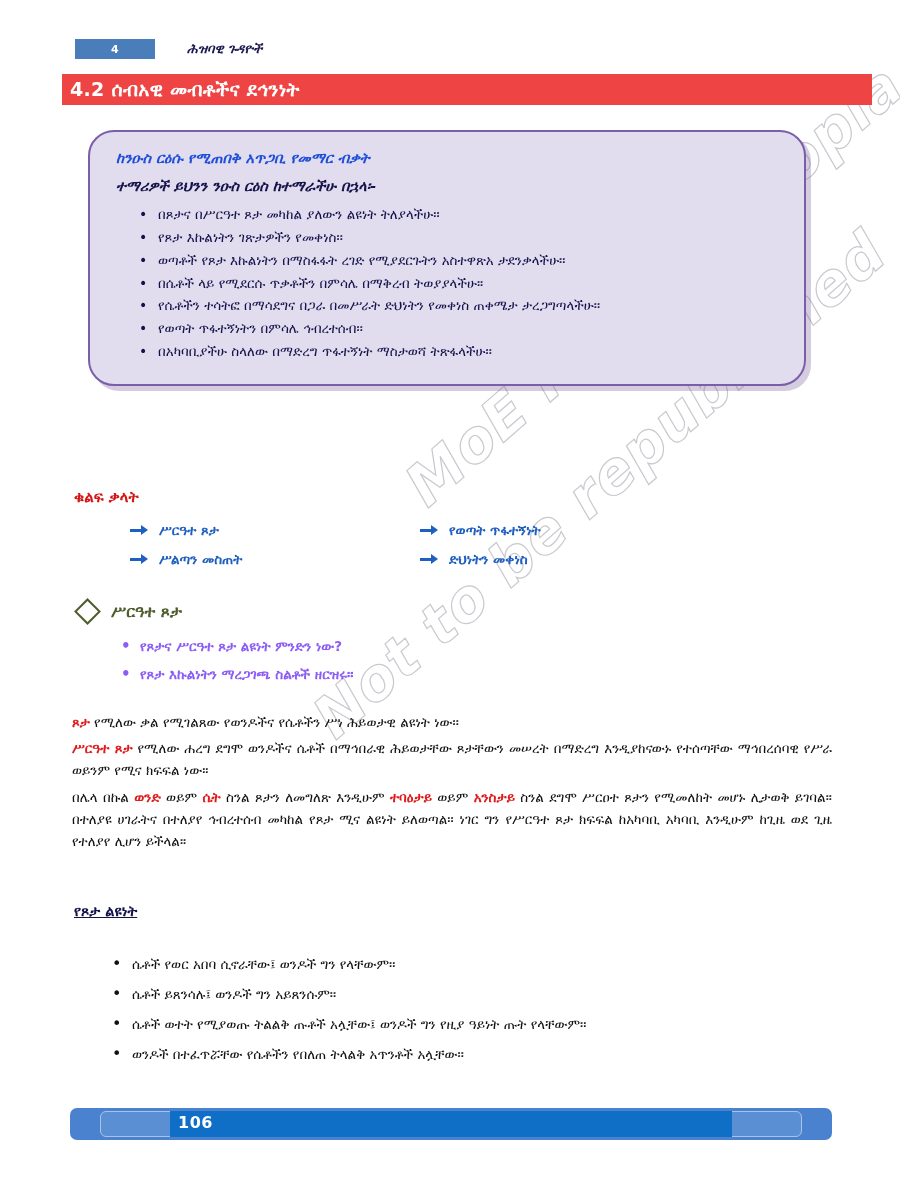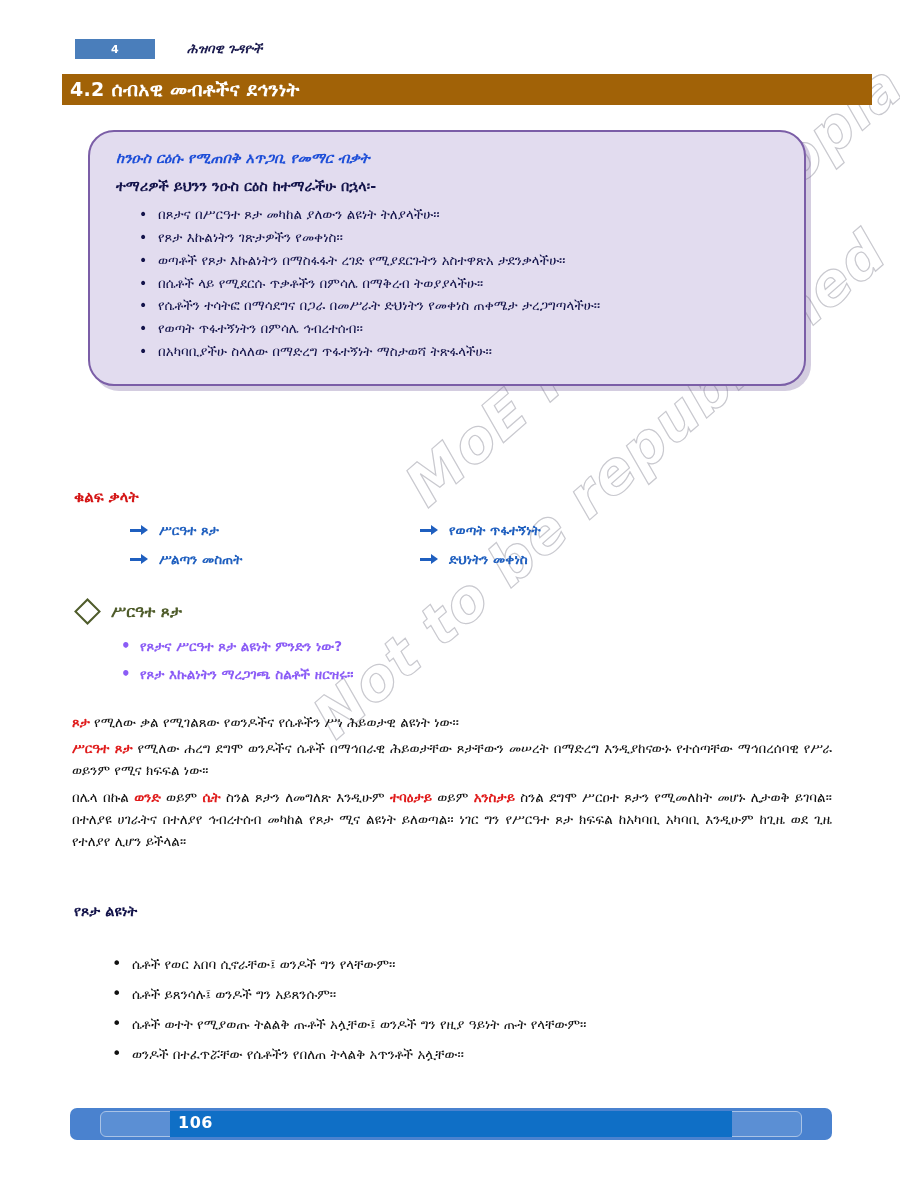--- a/index.html
+++ b/index.html
@@ -87,21 +87,21 @@
     font-weight: bold;
     color: #1a1a4e;
   }
 
   
   .section-bar {
     position: absolute;
     left: 62px; top: 74px;
     width: 810px;
     height: 31px;
-    background: #a16207;
+    background: #ef4444;
     display: flex;
     align-items: center;
     box-sizing: border-box;
     padding-left: 8px;
   }
   .section-bar-text {
     color: #ffffff;
     font-size: 19px;
     font-weight: bold;
     letter-spacing: 0.3px;
@@ -124,20 +124,21 @@
     font-size: 14.5px;
     font-weight: bold;
     font-style: italic;
     margin-bottom: 11px;
   }
   .activity-intro {
     color: #13134a;
     font-size: 14.5px;
     font-weight: bold;
     margin-bottom: 9px;
+    font-style: italic;
   }
   .activity-list {
     margin: 0;
     padding: 0 0 0 40px;
     list-style: none;
   }
   .activity-list li {
     position: relative;
     color: #13134a;
     font-size: 13.5px;
@@ -271,20 +272,21 @@
   }
 
   
   .blue-heading {
     position: absolute;
     left: 74px;
     top: 903px;
     color: #13134a;
     font-size: 14.5px;
     font-weight: bold;
+    text-decoration: underline;
   }
   .diff-list {
     position: absolute;
     left: 108px;
     top: 954px;
     width: 720px;
     margin: 0;
     padding: 0;
     list-style: none;
   }

